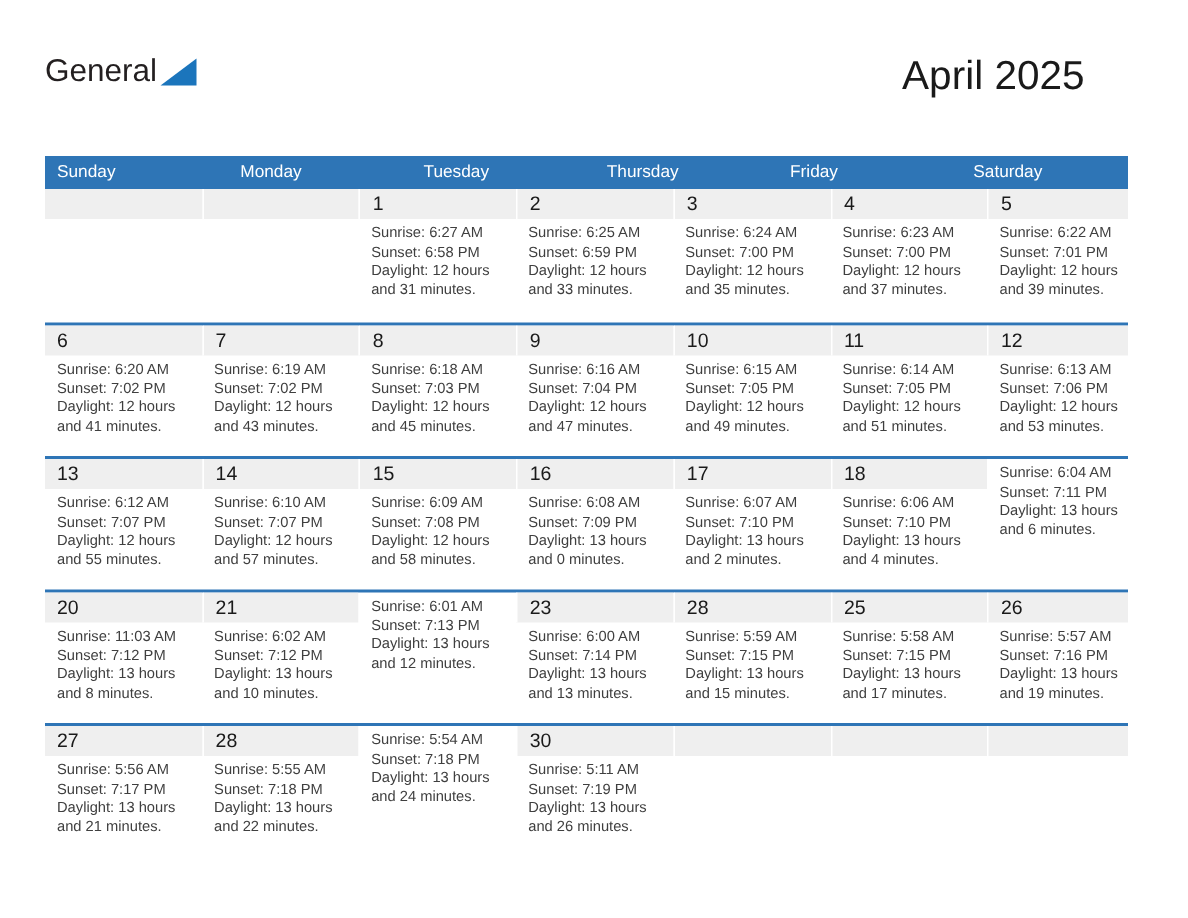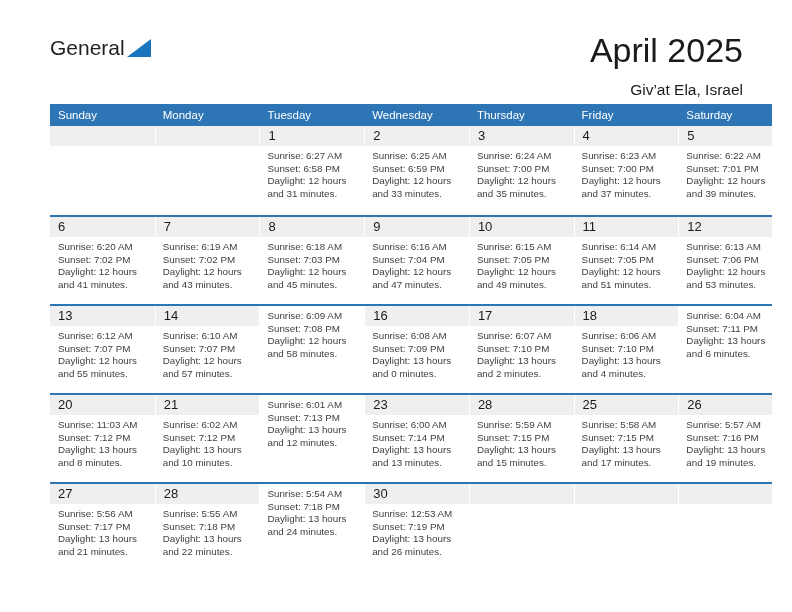--- a/index.html
+++ b/index.html
@@ -1,31 +1,31 @@
 <!DOCTYPE html>
 <html style="--blue: #2E75B6; --logo-blue: #1B75BC; --strip: #EFEFEF; --celltext: #3F3F3F;"><head>
 <meta charset="utf-8">
 <style>
   * { margin:0; padding:0; box-sizing:border-box; }
   html,body { background:#ffffff; }
   .page {
     position:relative; width:752px; height:612px; background:#fff;
-    font-family:"Liberation Sans", sans-serif; overflow:hidden;margin-left:20px;
+    font-family:"Liberation Sans", sans-serif; overflow:hidden;
   }
   
   .logo { position:absolute; left:30px; top:37px; width:98px; }
   .logo-top { display:flex; align-items:flex-end; color:#231F20; font-size:21px; line-height:21px; }
   .logo-triangle {
     width:0; height:0; margin-left:2px; margin-bottom:1px;
     border-bottom:18px solid var(--logo-blue);
     border-left:24px solid transparent;
   }
   .logo-bottom { text-align:right; color:var(--logo-blue); font-size:21px; line-height:20px; margin-top:-2px; padding-right:1px; }
   
-  .title { position:absolute; right:29px; top:34px; text-align:right; font-size:34px; line-height:32px; color:#1a1a1a; }
+  .title { position:absolute; right:29px; top:34px; text-align:right; font-size:27px; line-height:32px; color:#1a1a1a; }
   .location { position:absolute; right:29px; top:80px; text-align:right; font-size:15.5px; line-height:20px; color:#1a1a1a; }
   
   .calendar { position:absolute; left:30px; top:104px; width:733px; }
   .weekday-row { display:flex; height:22px; background:var(--blue); }
   .weekday-cell { flex:1; color:#fff; font-size:11.5px; line-height:22px; padding-left:8px; overflow:hidden; white-space:nowrap; }
   .week-row { display:flex; height:89px; }
   .week-row.bordered { border-top:2px solid var(--blue); }
   .day-cell { flex:1; display:flex; flex-direction:column; overflow:hidden; }
   .day-cell + .day-cell .day-strip { border-left:1px solid #ffffff; }
   .day-strip { height:20px; background:var(--strip); font-size:13px; line-height:20px; padding-left:8px; color:#1a1a1a; }
@@ -36,28 +36,26 @@
 
 <div class="page">
   <div class="logo">
     <div class="logo-top">
       <span>General</span>
       <span class="logo-triangle"></span>
     </div>
   </div>
 
   <div class="title">April 2025</div>
-  <div class="location">Giv’at Ela, Israel</div>
 
   <div class="calendar">
     <div class="weekday-row">
         <div class="weekday-cell">Sunday</div>
         <div class="weekday-cell">Monday</div>
         <div class="weekday-cell">Tuesday</div>
-        <div class="weekday-cell">Wednesday</div>
         <div class="weekday-cell">Thursday</div>
         <div class="weekday-cell">Friday</div>
         <div class="weekday-cell">Saturday</div>
       </div>
     <div>
         <div class="week-row">
           <div class="day-cell">
             <div class="day-strip"></div>
             <div class="day-body"></div>
           </div>
@@ -189,20 +187,21 @@
           <div class="day-cell">
             <div class="day-strip">14</div>
             <div class="day-body">
               <div>Sunrise: 6:10 AM</div>
               <div>Sunset: 7:07 PM</div>
               <div>Daylight: 12 hours</div>
               <div>and 57 minutes.</div>
             </div>
           </div>
           <div class="day-cell">
+            <div class="day-strip">15</div>
             <div class="day-body">
               <div>Sunrise: 6:09 AM</div>
               <div>Sunset: 7:08 PM</div>
               <div>Daylight: 12 hours</div>
               <div>and 58 minutes.</div>
             </div>
           </div>
           <div class="day-cell">
             <div class="day-strip">16</div>
             <div class="day-body">
@@ -326,21 +325,21 @@
             <div class="day-body">
               <div>Sunrise: 5:54 AM</div>
               <div>Sunset: 7:18 PM</div>
               <div>Daylight: 13 hours</div>
               <div>and 24 minutes.</div>
             </div>
           </div>
           <div class="day-cell">
             <div class="day-strip">30</div>
             <div class="day-body">
-              <div>Sunrise: 12:53 AM</div>
+              <div>Sunrise: 5:11 AM</div>
               <div>Sunset: 7:19 PM</div>
               <div>Daylight: 13 hours</div>
               <div>and 26 minutes.</div>
             </div>
           </div>
           <div class="day-cell">
             <div class="day-strip"></div>
             <div class="day-body"></div>
           </div>
           <div class="day-cell">

